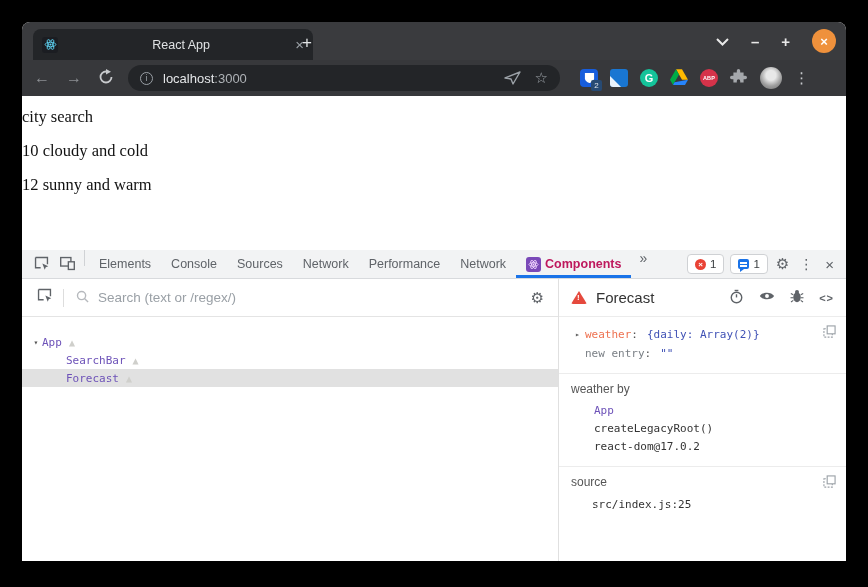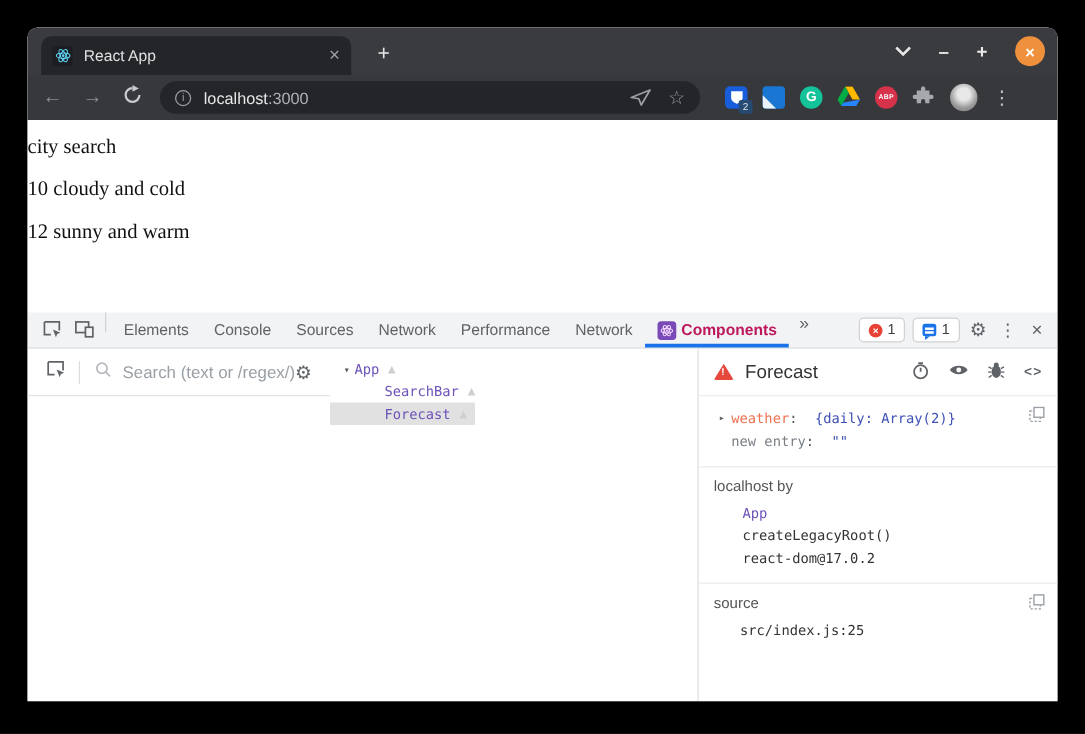--- a/index.html
+++ b/index.html
@@ -1,21 +1,21 @@
 <!DOCTYPE html>
 <html><head>
 <meta charset="utf-8">
 <style>
   * { margin:0; padding:0; box-sizing:border-box; }
   html,body { width:868px; height:587px; background:#000; font-family:"Liberation Sans",sans-serif; overflow:hidden; }
   .window { position:absolute; left:22px; top:22px; width:824px; height:539px; border-radius:8px 8px 0 0; overflow:hidden; background:#fff; }
 
   
   .titlebar { position:relative; height:38px; background:#3a3b3e; }
-  .btab { position:absolute; left:11px; bottom:0; width:248px; height:31px; background:#232528; border-radius:8px 8px 0 0; display:flex; align-items:center; padding:0 9px; }
+  .btab { position:absolute; left:11px; bottom:0; width:280px; height:31px; background:#232528; border-radius:8px 8px 0 0; display:flex; align-items:center; padding:0 9px;text-align:center; }
   .btab-favicon { width:16px; height:16px; border-radius:3px; background:#1b1d22; display:flex; align-items:center; justify-content:center; flex:none; }
   .btab-title { flex:1; margin-left:9px; font-size:12.5px; color:#dfe1e3; white-space:nowrap; overflow:hidden; }
   .btab-close { color:#9aa0a6; font-size:15px; line-height:1; cursor:default; }
   .newtab { position:absolute; left:272px; bottom:4px; width:26px; height:26px; color:#e3e5e7; font-size:17px; display:flex; align-items:center; justify-content:center; }
   .wc { position:absolute; right:10px; top:0; height:38px; display:flex; align-items:center; gap:22px; }
   .wc .glyph { color:#e8e8e8; font-size:15px; font-weight:bold; line-height:1; }
   .wc-close { width:24px; height:24px; border-radius:50%; background:#ef913c; color:#fff; font-size:13px; font-weight:bold; display:flex; align-items:center; justify-content:center; }
 
   
   .toolbar { height:36px; background:#37383b; display:flex; align-items:center; padding:0 12px; }
@@ -56,21 +56,21 @@
   .msg-dot { width:11px; height:10px; border-radius:2px; background:#1a73e8; position:relative; }
   .msg-dot::before { content:""; position:absolute; left:2px; bottom:-3px; border-left:4px solid #1a73e8; border-bottom:3px solid transparent; }
   .msg-dot::after { content:""; position:absolute; left:2px; top:3px; width:7px; height:1.5px; background:#fff; box-shadow:0 3px 0 #fff; }
   .dt-right-ic { display:flex; align-items:center; gap:4px; margin-left:8px; }
   .gear { color:#5f6368; font-size:15px; }
   .vdots { color:#5f6368; font-size:14px; padding:0 6px; }
   .dt-x { color:#5f6368; font-size:15px; padding:0 6px 0 2px; }
 
   
   .rdt { position:relative; height:282px; display:flex; background:#fff; }
-  .rdt-left { width:537px; border-right:1px solid #e0e0e0; display:flex; flex-direction:row; }
+  .rdt-left { width:537px; border-right:1px solid #e0e0e0; display:flex; flex-direction:column;gap:9px; }
   .searchrow { height:38px; border-bottom:1px solid #e4e4e4; display:flex; align-items:center; padding:0 14px; flex:none; }
   .sr-sep { width:1px; height:18px; background:#ddd; margin:0 12px 0 10px; }
   .sr-ph { margin-left:9px; font-size:13.5px; color:#9aa0a6; flex:1; }
   .tree { padding-top:7px; font-family:"DejaVu Sans Mono",monospace; font-size:11px; }
   .trow { height:18px; display:flex; align-items:center; color:#6d52b8; }
   .trow .arrow { color:#555; width:12px; text-align:center; font-size:8px; margin-left:8px; }
   .trow.indent { padding-left:44px; }
   .trow.selected { background:#e1e1e1; }
   .warn-sm { color:#cfcfcb; font-size:10px; margin-left:7px; }
 
@@ -83,21 +83,21 @@
   .codeic { font-size:11px; font-weight:bold; letter-spacing:1px; color:#5f6368; }
   .sect { border-bottom:1px solid #ececec; padding:8px 12px 10px 12px; position:relative; }
   .sect-label { font-size:12px; color:#555; margin-bottom:6px; }
   .copy-ic { position:absolute; right:10px; top:8px; }
   .mono { font-family:"DejaVu Sans Mono",monospace; font-size:11px; line-height:19px; }
   .prow { display:flex; align-items:center; padding-left:4px; }
   .prow .tri { color:#666; font-size:8px; width:10px; }
   .prow.noarrow { padding-left:14px; }
   .k-orange { color:#ee7251; }
   .k-gray { color:#7a7f85; }
-  .v-blue { color:#3f51b5; margin-left:14px; }
+  .v-blue { color:#3f51b5; margin-left:9px; }
   .colon { color:#555; }
   .rb-item { padding-left:23px; line-height:18px; color:#333; }
   .rb-link { color:#6d52b8; }
   .src-path { padding-left:21px; color:#333; }
 </style>
 </head>
 <body>
 
 <div class="window">
 
@@ -309,21 +309,21 @@
           <span class="v-blue">{daily: Array(2)}</span>
         </div>
         <div class="mono prow noarrow">
           <span class="k-gray">new entry</span>
             <span class="colon">:</span>
           <span class="v-blue">""</span>
         </div>
       </div>
 
       <div class="sect">
-        <div class="sect-label">localhost by</div>
+        <div class="sect-label">weather by</div>
         <div class="mono rb-item rb-link">App</div>
         <div class="mono rb-item">createLegacyRoot()</div>
         <div class="mono rb-item">react-dom@17.0.2</div>
       </div>
 
       <div class="sect" style="border-bottom:none;">
         <div class="sect-label">source</div>
         <span class="copy-ic"><svg width="13" height="13" viewBox="0 0 14 14">
               <rect x="1" y="4" width="9" height="9" fill="none" stroke="#9aa0a6" stroke-width="1.2" stroke-dasharray="2 1.5"></rect>
               <rect x="4.5" y="1" width="8.5" height="8.5" fill="#fff" stroke="#9aa0a6" stroke-width="1.2"></rect>

